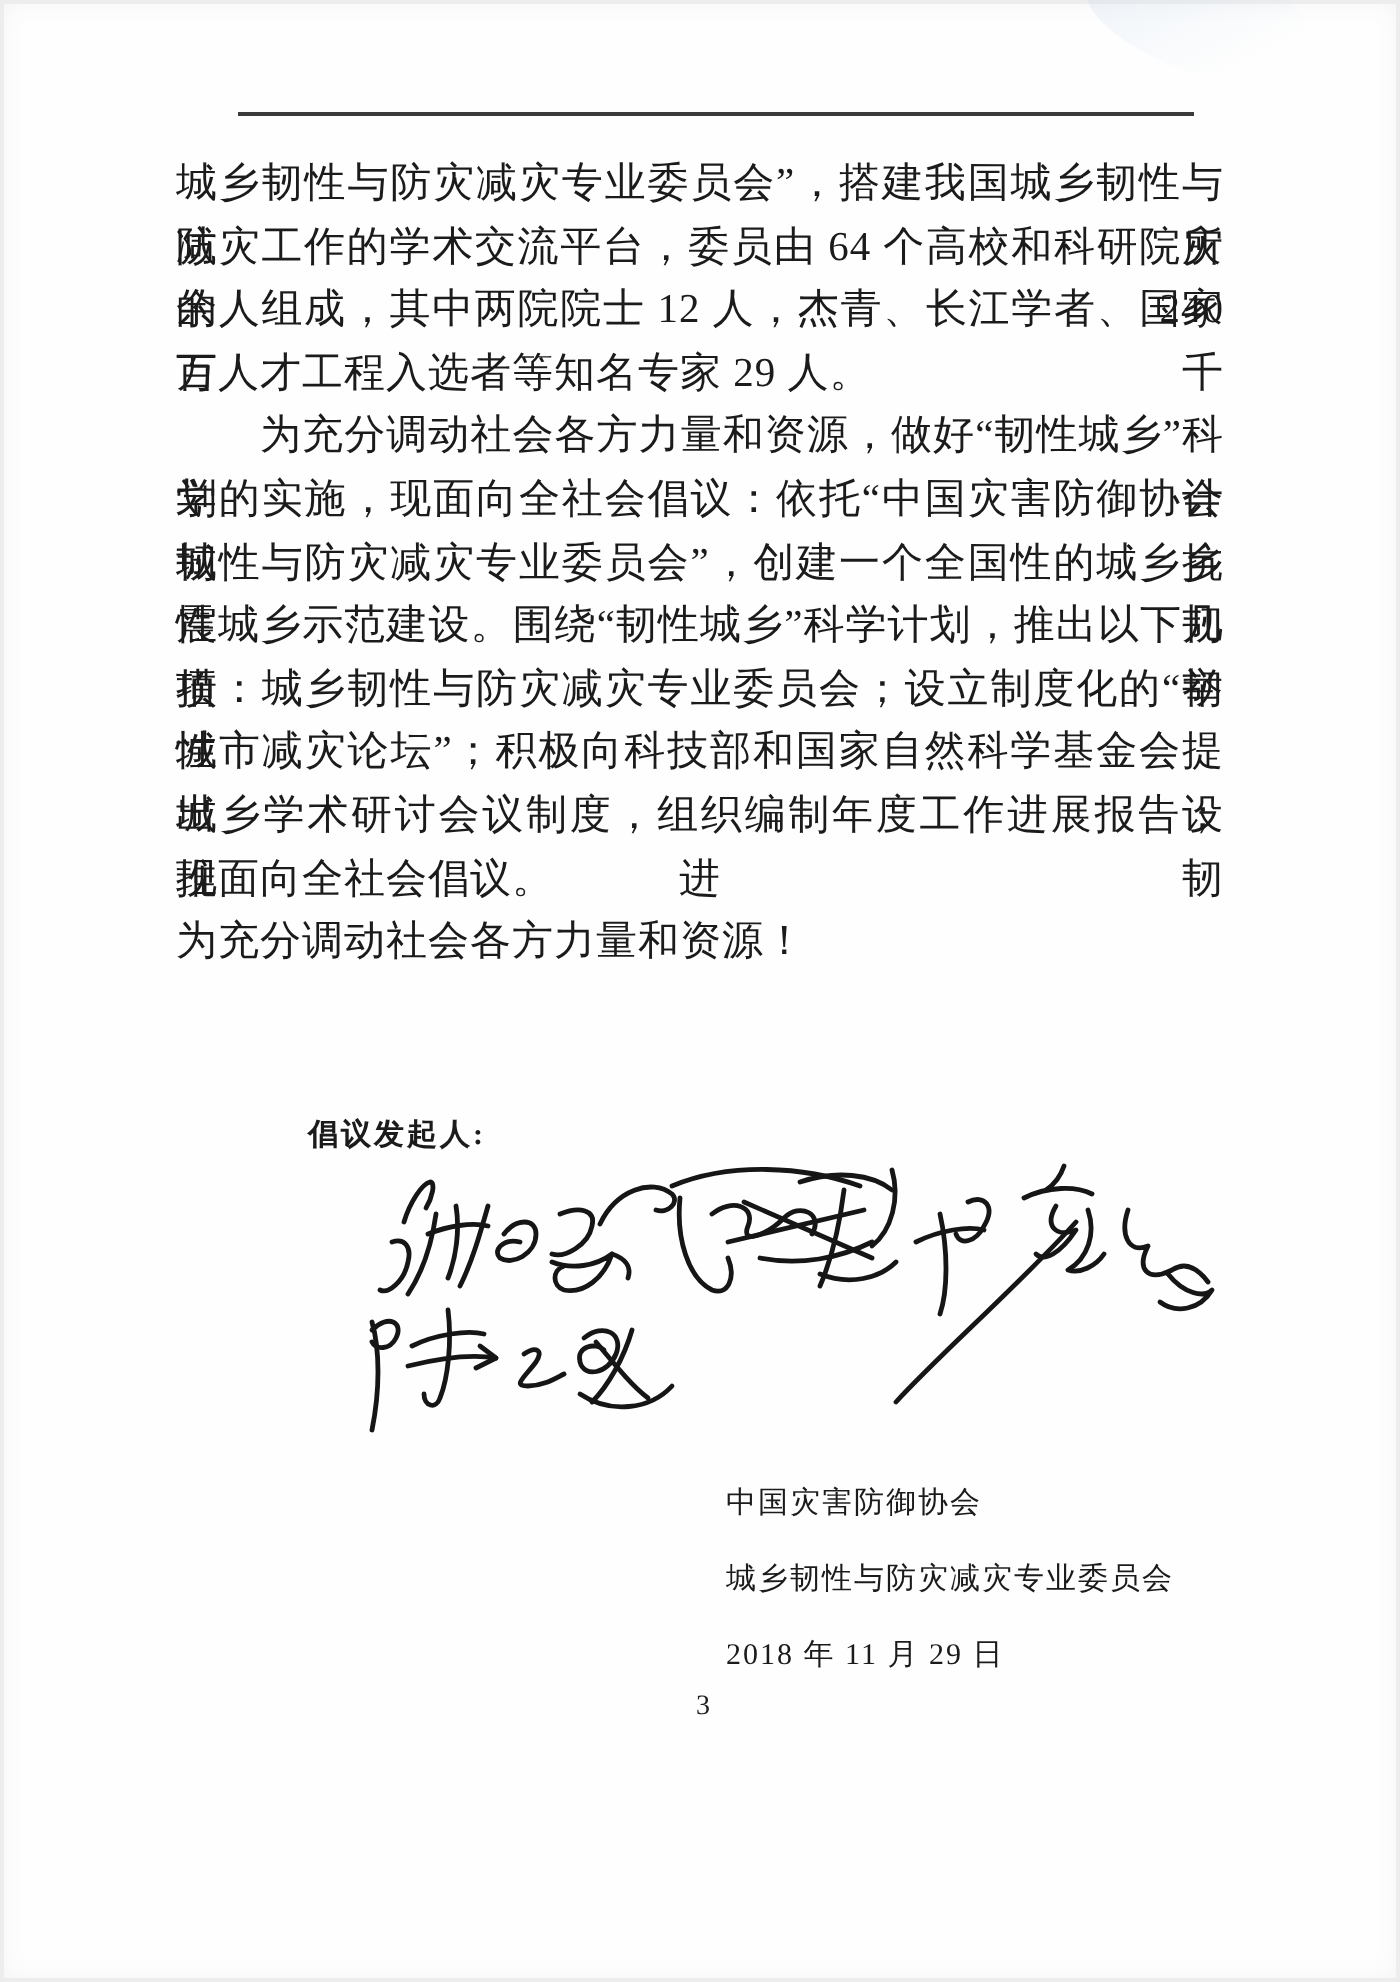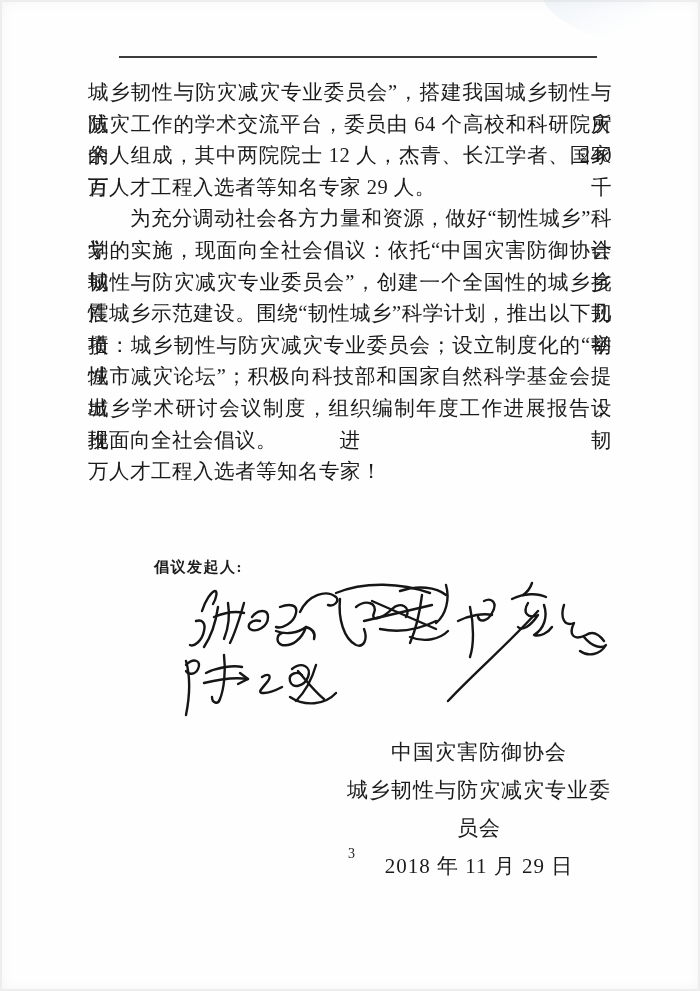--- a/index.html
+++ b/index.html
@@ -38,22 +38,22 @@
     font-size:15px;font-weight:bold;letter-spacing:1.5px;
   }
   .sig-svg{
     position:absolute;left:140px;top:577px;width:470px;height:148px;
   }
   .sig-svg path{
     fill:none;stroke:#161616;stroke-width:2.4;
     stroke-linecap:round;stroke-linejoin:round;
   }
   .closing{
-    position:absolute;left:343px;top:733px;width:272px;
-    text-align:center;font-size:21px;line-height:38px;letter-spacing:1px;
+    position:absolute;left:363px;top:733px;width:272px;
+    text-align:left;font-size:15px;line-height:38px;letter-spacing:1px;
   }
   .page-number{
     position:absolute;left:348px;top:846px;
     font-size:14px;color:#222;
   }
 </style>
 </head>
 <body>
 
 <div class="page-edge"></div>
@@ -67,21 +67,21 @@
     <div class="bline fill">余人组成，其中两院院士 12 人，杰青、长江学者、国家百千</div>
     <div class="bline end">万人才工程入选者等知名专家 29 人。</div>
     <div class="bline fill indent">为充分调动社会各方力量和资源，做好“韧性城乡”科学计</div>
     <div class="bline fill">划的实施，现面向全社会倡议：依托“中国灾害防御协会城乡</div>
     <div class="bline fill">韧性与防灾减灾专业委员会”，创建一个全国性的城乡抗震韧</div>
     <div class="bline fill">性城乡示范建设。围绕“韧性城乡”科学计划，推出以下几项举</div>
     <div class="bline fill">措：城乡韧性与防灾减灾专业委员会；设立制度化的“韧性</div>
     <div class="bline fill">城市减灾论坛”；积极向科技部和国家自然科学基金会提出设</div>
     <div class="bline fill">城乡学术研讨会议制度，组织编制年度工作进展报告；推进韧</div>
     <div class="bline end">现面向全社会倡议。</div>
-    <div class="bline end">万人才工程入选者等知名专家！</div>
+    <div class="bline end">为充分调动社会各方力量和资源！</div>
   </div>
 
 <div class="initiators">倡议发起人:</div>
 
 <svg class="sig-svg" viewBox="0 0 470 148" xmlns="http://www.w3.org/2000/svg">
 
   <g>
     <path d="M62,34 C65,24 71,15 75,14 C78,14 76,22 73,27"></path>
     <path d="M56,44 C62,42 66,46 64,54 C62,64 54,70 50,68"></path>
     <path d="M78,30 C76,44 72,58 64,70"></path>

